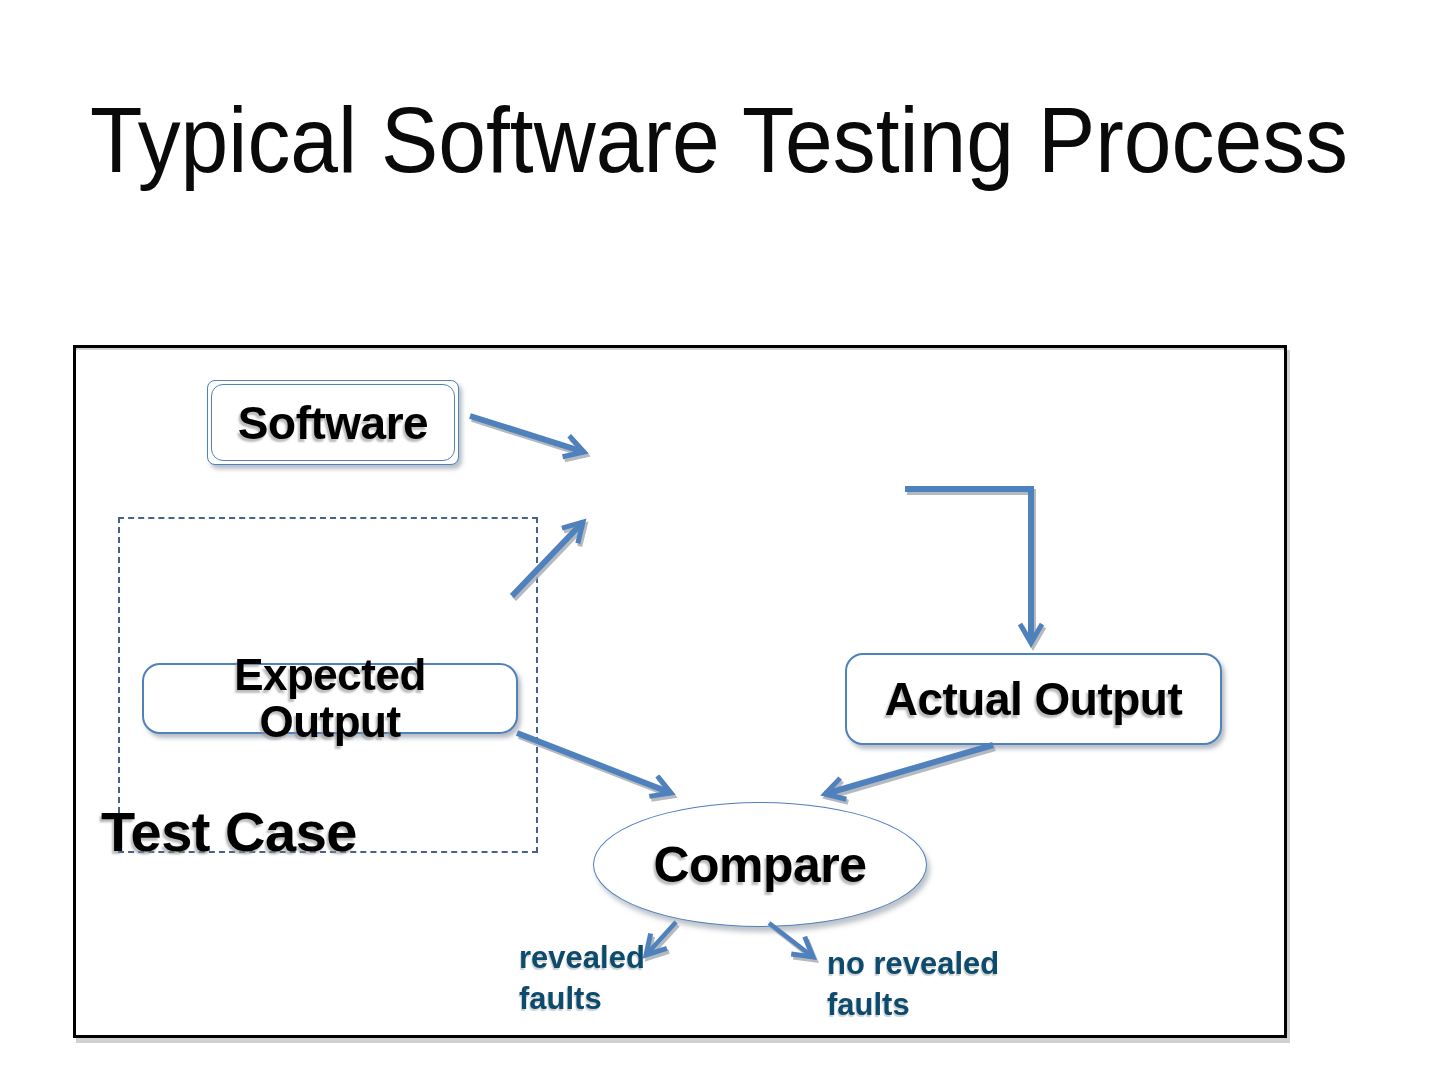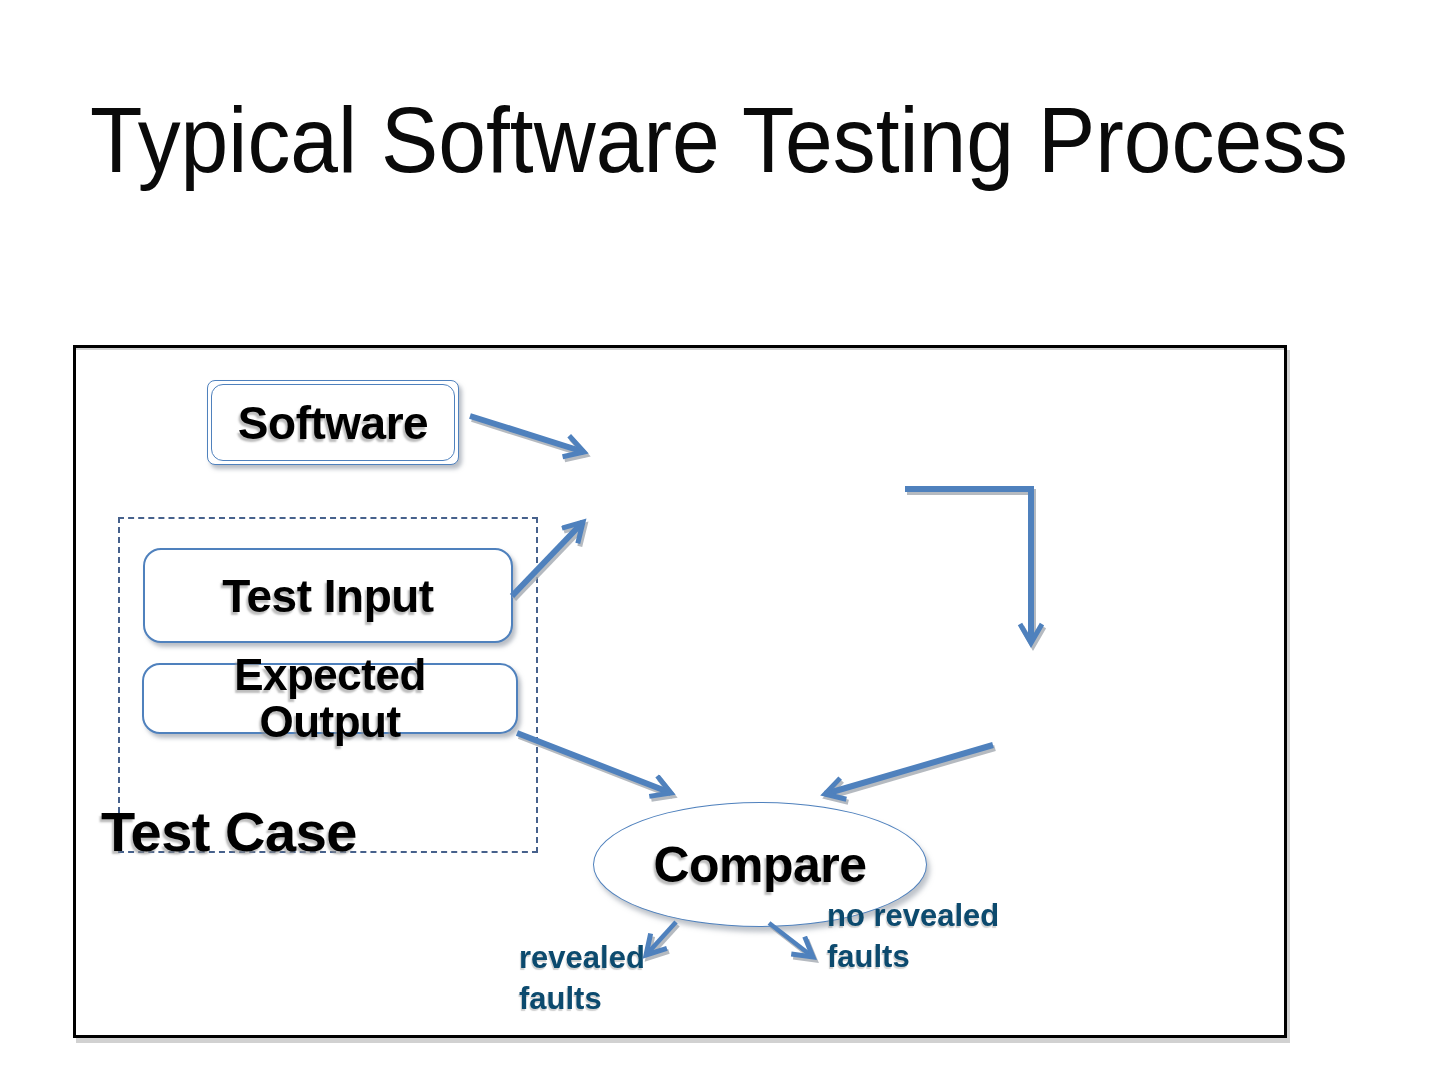--- a/index.html
+++ b/index.html
@@ -58,21 +58,21 @@
   .test-case-label {
     position:absolute; left:101px; top:799px; font-size:56px; font-weight:bold;
     z-index:3; text-shadow:-2px 3px 2px rgba(145,145,145,0.6); letter-spacing:-0.5px;
   }
   .outcome {
     position:absolute; font-size:31px; font-weight:bold; line-height:1.32;
     white-space:pre-line; z-index:3; color:#0c4a6e;
     text-shadow:-1px 2px 1px rgba(150,150,150,0.45);
   }
   #revealed    { left:519px; top:938px; }
-  #no-revealed { left:827px; top:896px; }
+  #no-revealed { left:827px; top:944px; }
 
   .arrows { position:absolute; left:0; top:0; z-index:5; pointer-events:none; }
 </style>
 </head>
 <body>
 
 <div class="slide">
 
   <svg class="title-svg" width="1440" height="240">
     <text class="title-text" x="90" y="172" textLength="1258" lengthAdjust="spacingAndGlyphs">Typical Software Testing Process</text>
@@ -80,29 +80,29 @@
 
   <div class="frame"></div>
 
   <div class="test-case-outline"></div>
 
   <div class="node box dbl" id="software">
     <span class="node-label">Software</span>
   </div>
 
 
-  <div class="node box" id="test-input">
-    <span class="node-label">Test Input</span>
-  </div>
 
   <div class="node box" id="expected-output">
     <span class="node-label">Expected
 Output</span>
   </div>
 
+  <div class="node box" id="actual-output">
+    <span class="node-label">Actual Output</span>
+  </div>
 
   <div class="node ellipse" id="compare">
     <span class="node-label">Compare</span>
   </div>
 
   <div class="test-case-label">Test Case</div>
 
   <div class="outcome" id="revealed">revealed
 faults</div>
   <div class="outcome" id="no-revealed">no revealed

